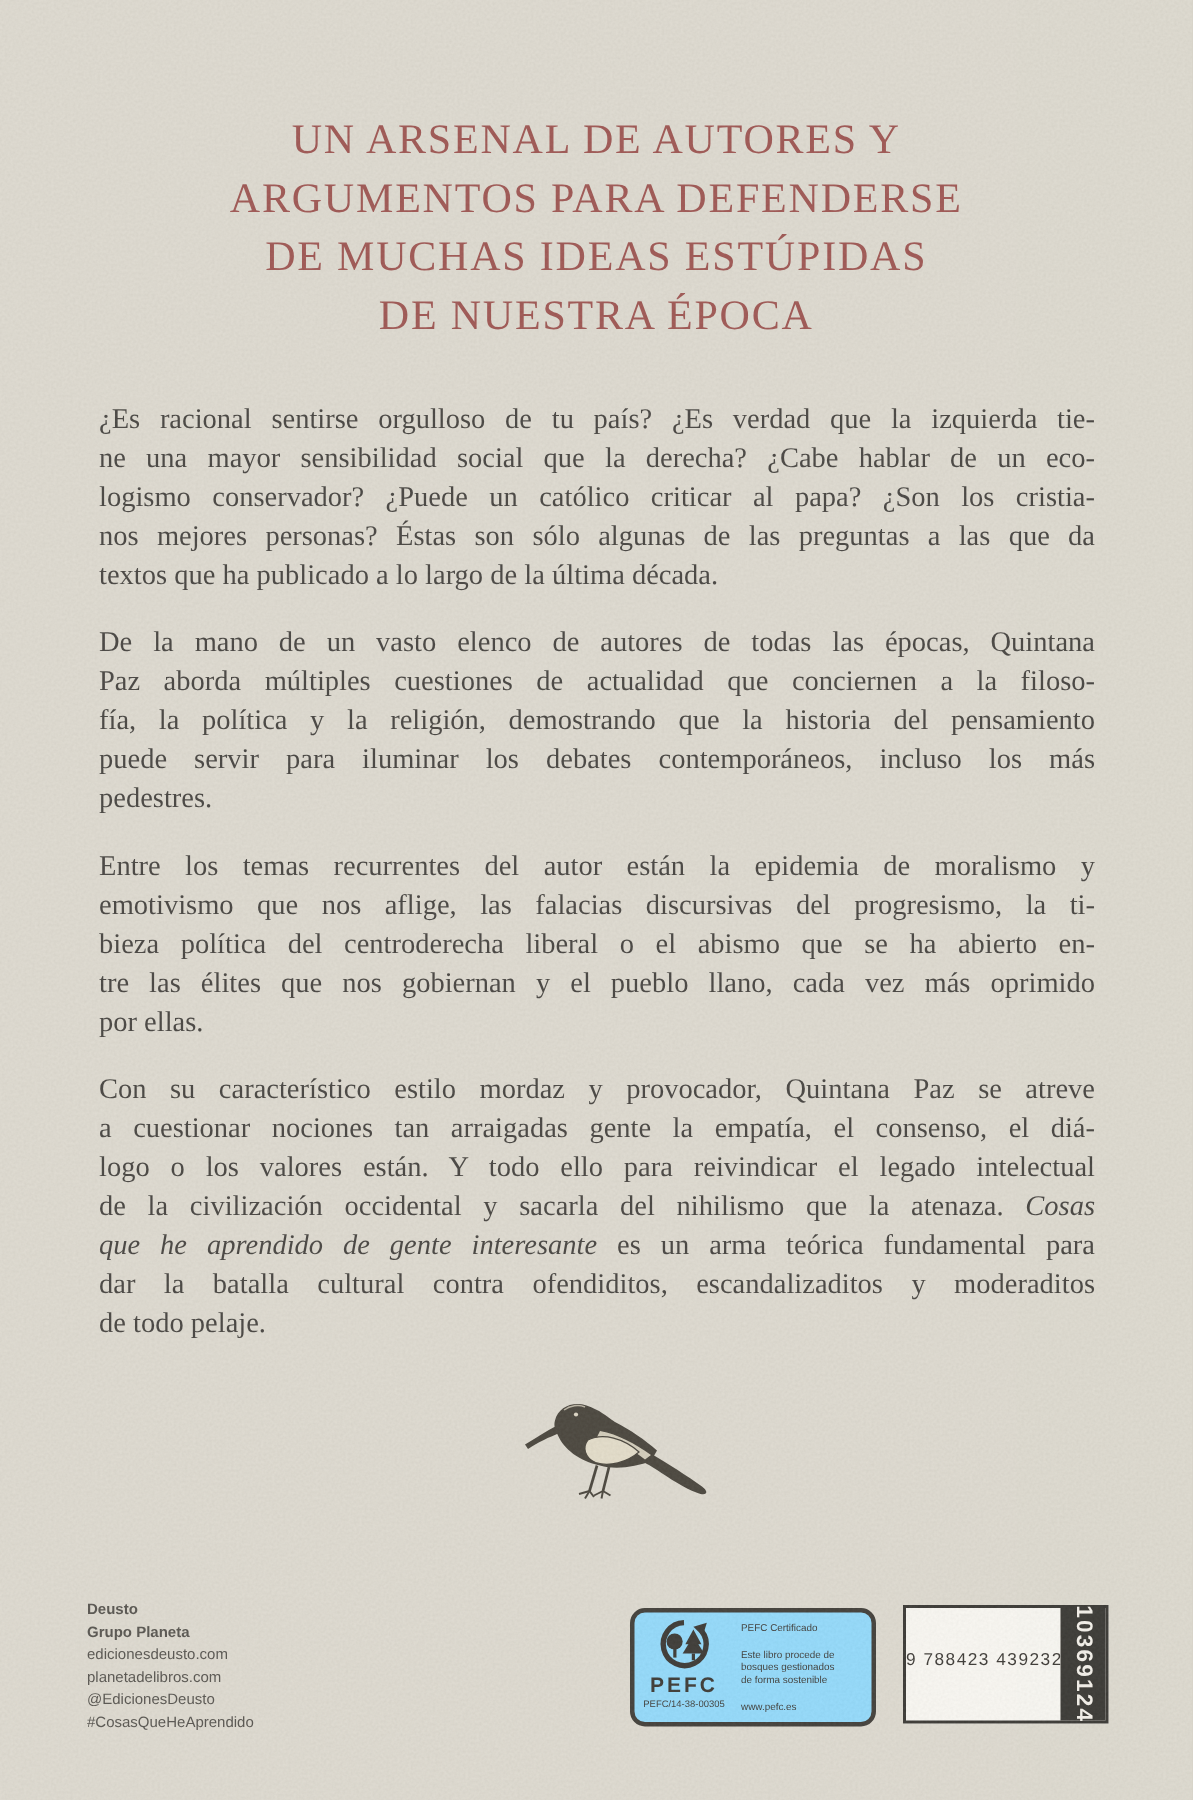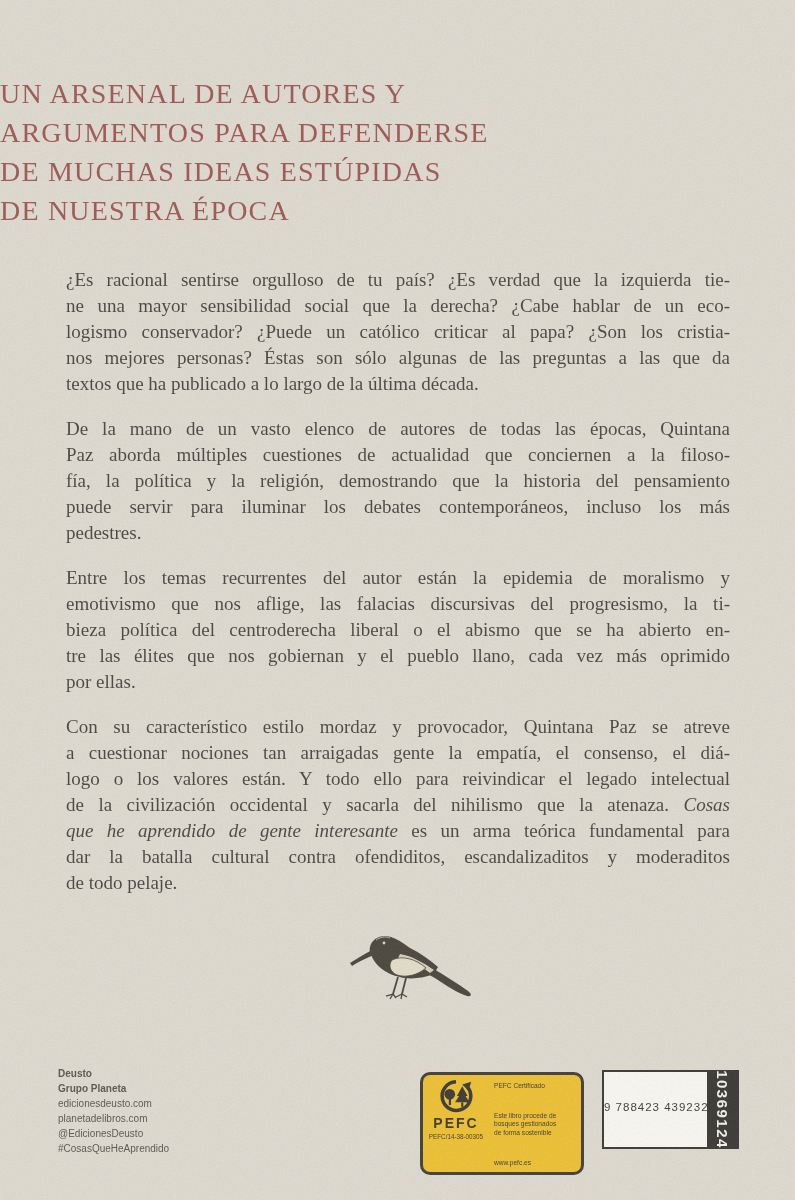--- a/index.html
+++ b/index.html
@@ -10,21 +10,21 @@
     font-family:"Liberation Serif", serif;
     color:#211e1b;
     overflow:hidden;
   }
   .noise {
     position:absolute; left:0; top:0; width:795px; height:1200px;
     opacity:.5; pointer-events:none; z-index:9;
   }
   .headline {
     position:absolute; top:74px; left:0; width:795px;
-    text-align:left;
+    text-align:center;
     color:#8b3431;
     font-size:28px; line-height:39px; letter-spacing:1.2px;
     white-space:pre-line;
   }
   .synopsis {
     position:absolute; top:267px; left:66px; width:664px;
     font-size:19px; line-height:26px;
   }
   .para { margin-bottom:19px; }
   .line { text-align:justify; text-align-last:justify; }
@@ -34,22 +34,22 @@
   .bird { position:absolute; top:930px; left:344px; width:134px; height:70px; }
 
   .publisher {
     position:absolute; left:58px; top:1066px;
     font-family:"Liberation Sans", sans-serif;
     font-size:10px; line-height:15px; color:#35322d;
   }
   .publisher .b { font-weight:bold; }
 
   .pefc {
-    position:absolute; left:420px; top:1072px; width:164px; height:103px;
-    background:#eab308; border:3px solid #1a1712; border-radius:10px;
+    position:absolute; left:420px; top:1072px; width:164px; height:79px;
+    background:#7dd3fc; border:3px solid #1a1712; border-radius:10px;
     display:flex; z-index:2;
   }
   .pefc-left {
     width:66px; display:flex; flex-direction:column; align-items:center;
     padding-top:5px;
   }
   .pefc-brand {
     font-family:"Liberation Sans", sans-serif; font-weight:bold;
     font-size:14px; letter-spacing:2px; color:#14110d; margin-top:1px;
   }

